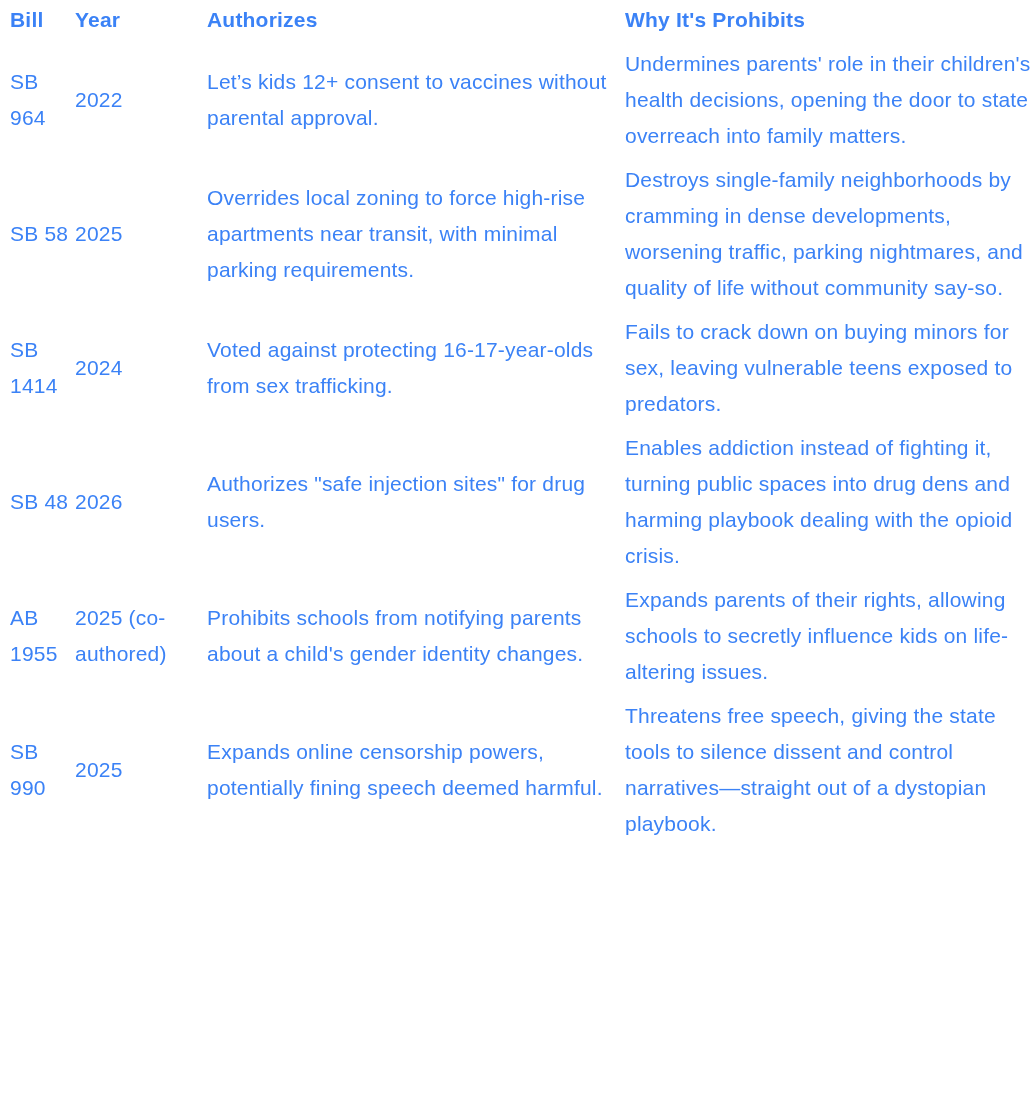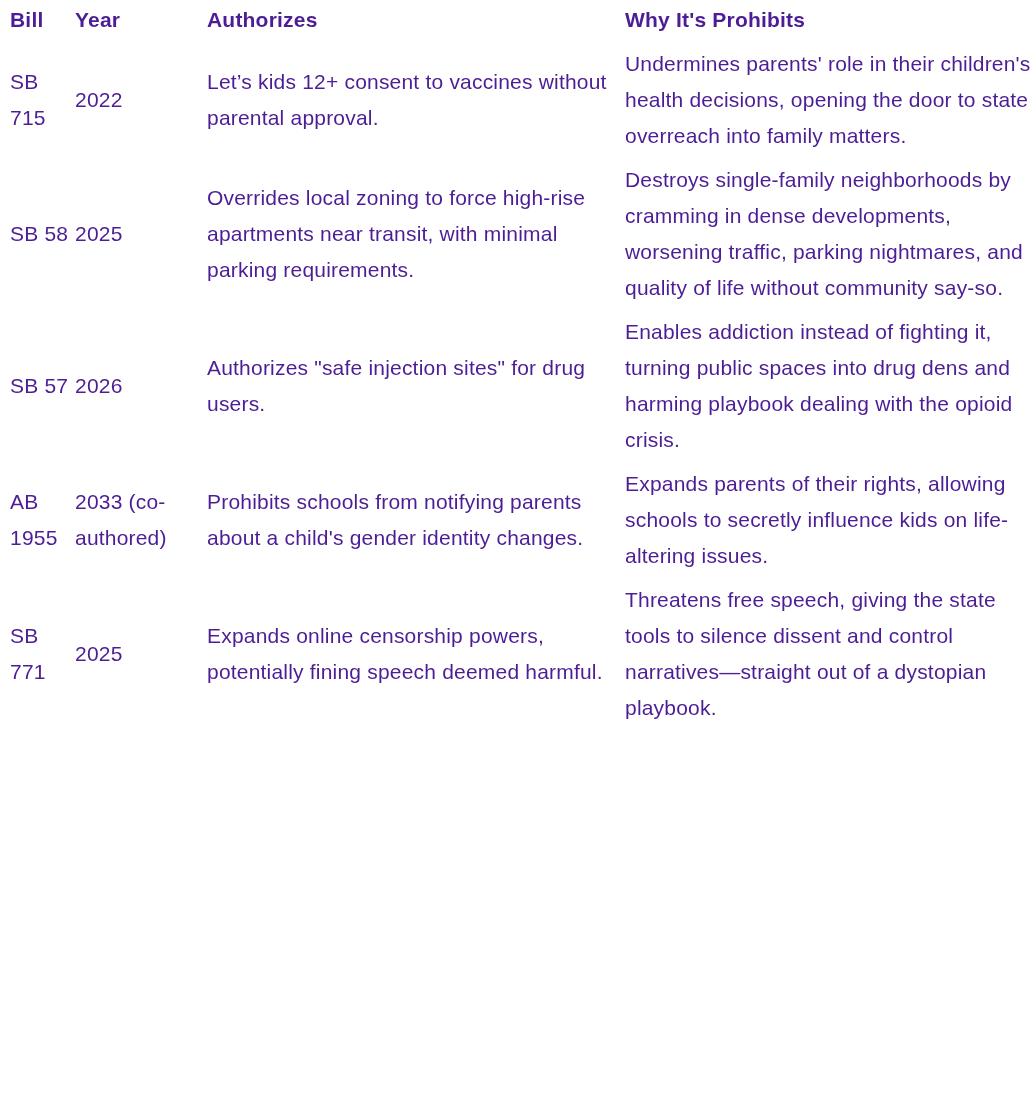--- a/index.html
+++ b/index.html
@@ -17,21 +17,21 @@
     border-collapse: collapse;
     table-layout: fixed;
     width: 1022px;
     margin-left: 10px;
     border: none;
   }
   .bills th, .bills td {
     font-size: 21px;
     line-height: 36px;
     letter-spacing: 0.2px;
-    color: #4c1d95;
+    color: #3b82f6;
     text-align: left;
     vertical-align: middle;
     padding: 4px 0 4px 0;
     border: none;
     word-wrap: break-word;
   }
   .bills th {
     font-weight: bold;
     padding-top: 2px;
     vertical-align: top;
@@ -58,43 +58,49 @@
   <thead>
     <tr>
       <th class="cell-bill">Bill</th>
       <th class="cell-year">Year</th>
       <th class="cell-desc">Authorizes</th>
       <th class="cell-why">Why It's Prohibits</th>
     </tr>
   </thead>
   <tbody>
     <tr>
-      <td class="cell-bill">SB 715</td>
+      <td class="cell-bill">SB 964</td>
       <td class="cell-year">2022</td>
       <td class="cell-desc">Let’s kids 12+ consent to vaccines without parental approval.</td>
       <td class="cell-why">Undermines parents' role in their children's health decisions, opening the door to state overreach into family matters.</td>
     </tr>
     <tr>
       <td class="cell-bill">SB 58</td>
       <td class="cell-year">2025</td>
       <td class="cell-desc">Overrides local zoning to force high-rise apartments near transit, with minimal parking requirements.</td>
       <td class="cell-why">Destroys single-family neighborhoods by cramming in dense developments, worsening traffic, parking nightmares, and quality of life without community say-so.</td>
     </tr>
     <tr>
-      <td class="cell-bill">SB 57</td>
+      <td class="cell-bill">SB 1414</td>
+      <td class="cell-year">2024</td>
+      <td class="cell-desc">Voted against protecting 16-17-year-olds from sex trafficking.</td>
+      <td class="cell-why">Fails to crack down on buying minors for sex, leaving vulnerable teens exposed to predators.</td>
+    </tr>
+    <tr>
+      <td class="cell-bill">SB 48</td>
       <td class="cell-year">2026</td>
       <td class="cell-desc">Authorizes "safe injection sites" for drug users.</td>
       <td class="cell-why">Enables addiction instead of fighting it, turning public spaces into drug dens and harming playbook dealing with the opioid crisis.</td>
     </tr>
     <tr>
       <td class="cell-bill">AB 1955</td>
-      <td class="cell-year">2033 (co-authored)</td>
+      <td class="cell-year">2025 (co-authored)</td>
       <td class="cell-desc">Prohibits schools from notifying parents about a child's gender identity changes.</td>
       <td class="cell-why">Expands parents of their rights, allowing schools to secretly influence kids on life-altering issues.</td>
     </tr>
     <tr>
-      <td class="cell-bill">SB 771</td>
+      <td class="cell-bill">SB 990</td>
       <td class="cell-year">2025</td>
       <td class="cell-desc">Expands online censorship powers, potentially fining speech deemed harmful.</td>
       <td class="cell-why">Threatens free speech, giving the state tools to silence dissent and control narratives—straight out of a dystopian playbook.</td>
     </tr>
   </tbody>
 </table>
 
 </body></html>

